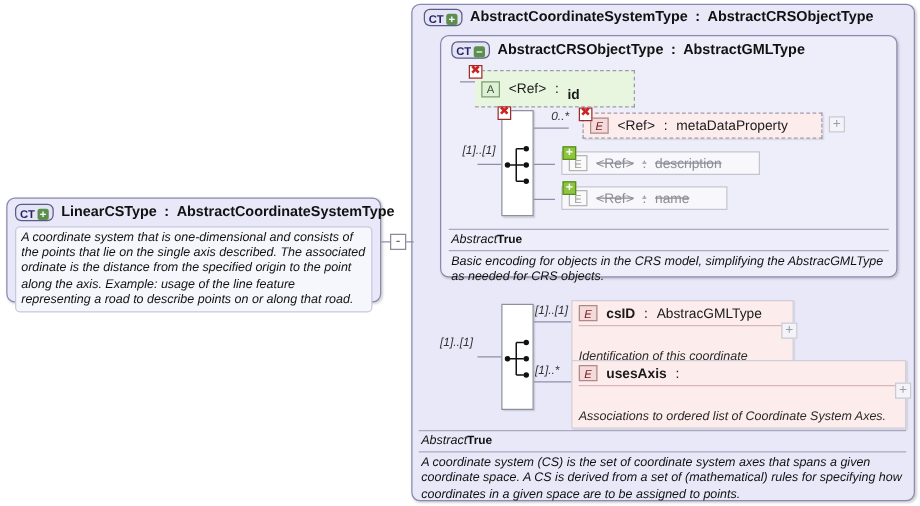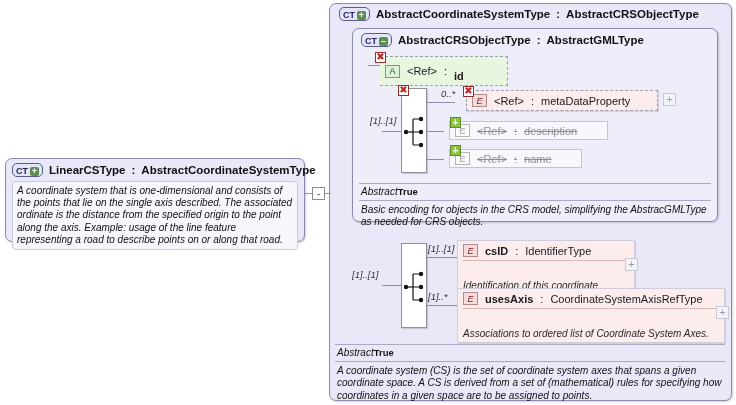--- a/index.html
+++ b/index.html
@@ -268,35 +268,34 @@
 <div class="line abs" style="left:427px;top:305px;width:30px;height:1px;"></div>
 
 <div class="card abs" style="left:428px;top:243px;">[1]..[1]</div>
 <div class="elem abs" style="left:457px;top:240px;width:163px;">
   <div class="row" style="gap:7px;">
     <span class="sq-badge">
         <span>E</span>
       </span>
     <span class="nm">csID</span>
     <span class="sep">:</span>
-    <span class="ty">IdentifierType</span>
+    <span class="ty">AbstracGMLType</span>
   </div>
   <div class="doc">Identification of this coordinate system.</div>
 </div>
 <div class="expander" style="left:625px;top:258px;">+</div>
 
 <div class="card abs" style="left:428px;top:291px;">[1]..*</div>
 <div class="elem abs" style="left:457px;top:288px;width:253px;">
   <div class="row" style="gap:7px;">
     <span class="sq-badge">
         <span>E</span>
       </span>
     <span class="nm">usesAxis</span>
     <span class="sep">:</span>
-    <span class="ty">CoordinateSystemAxisRefType</span>
   </div>
   <div class="doc">Associations to ordered list of Coordinate System Axes.</div>
 </div>
 <div class="expander" style="left:716px;top:306px;">+</div>
 
 <div class="abs" style="left:335px;top:344px;width:390px;">
   <div class="footer-sep" style="height:0;"></div>
   <div class="abstract-row" style="padding:2px 0 3px 2px;">
     <span class="k">Abstract</span>
     <span class="v">True</span>

